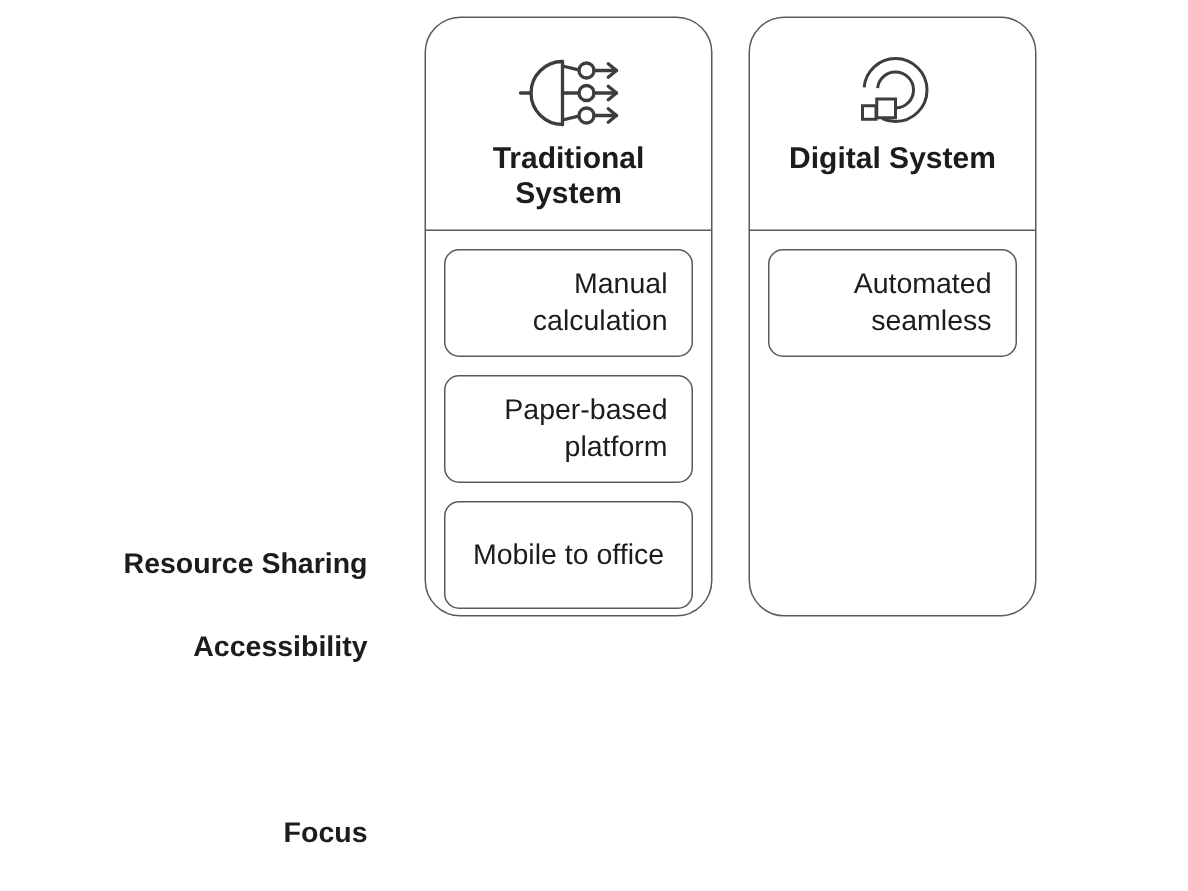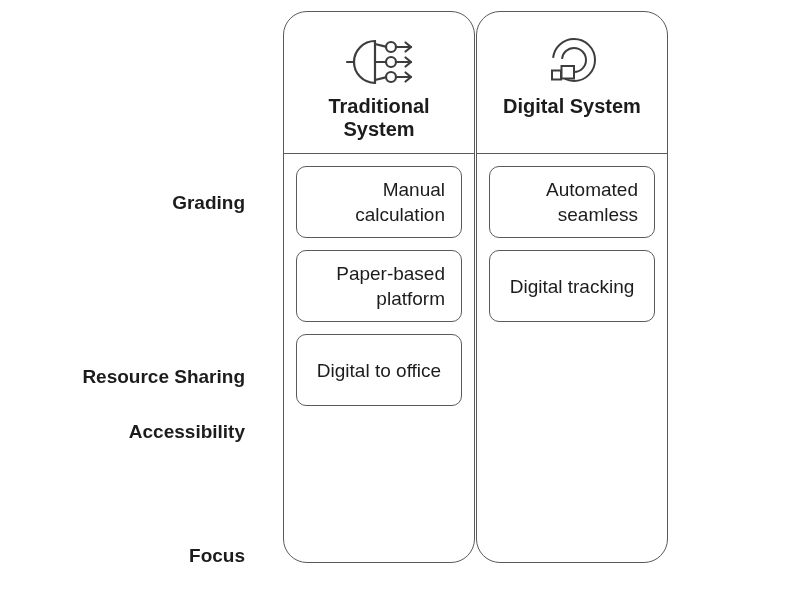--- a/index.html
+++ b/index.html
@@ -15,26 +15,26 @@
     position:absolute;left:0;width:245px;
     display:flex;align-items:center;justify-content:flex-end;
     font-weight:bold;font-size:19px;text-align:right;
   }
   .r1{top:167px;height:72px}
   .r2{top:251px;height:72px}
   .r3{top:341px;height:72px}
   .r4{top:396px;height:72px}
   .r5{top:532px;height:48px}
   .col{
-    position:absolute;top:11px;width:192px;height:552px;
+    position:absolute;top:11px;width:192px;height:400px;
     border:1.5px solid var(--border,#5a5a5a);
     border-radius:24px;box-sizing:border-box;background:var(--background,#ffffff);
   }
   .col-1{left:283px}
-  .col-2{left:476px}
+  .col-2{left:499px}
   .col-header{
     height:142px;box-sizing:border-box;
     border-bottom:1.5px solid var(--border,#5a5a5a);
     display:flex;flex-direction:column;align-items:center;
     padding-top:22px;
   }
   .icon-wrap{height:56px;display:flex;align-items:center;justify-content:center}
   .icon-wrap svg{stroke:var(--icon,#3d3d3d);fill:none}
   .col-title{
     font-weight:bold;font-size:20px;line-height:22.5px;
@@ -51,21 +51,20 @@
     text-align:right;font-size:19px;line-height:25px;
     padding:0 16px;background:var(--background,#ffffff);
   }
   .cell.short{height:48px}
 </style>
 </head>
 <body>
 
 <div class="canvas">
 
-  <div class="row-label r1">Grading</div>
   <div class="row-label r3">Resource Sharing</div>
   <div class="row-label r4">Accessibility</div>
   <div class="row-label r5">Focus</div>
 
   <div class="col col-1">
     <div class="col-header">
       <div class="icon-wrap">
         <svg width="78" height="48" viewBox="0 0 78 48" stroke-width="2.2" stroke-linecap="round" stroke-linejoin="round">
           <path d="M 35 3 A 21 21 0 0 0 35 45"></path>
           <path d="M 35 3 L 35 45"></path>
@@ -82,35 +81,34 @@
           <circle cx="51" cy="39" r="5"></circle>
           <path d="M 56 39 L 71 39"></path>
           <path d="M 65.5 34.5 L 71 39 L 65.5 43.5"></path>
         </svg>
       </div>
       <div class="col-title">Traditional System</div>
     </div>
     <div class="col-body">
       <div class="cell">Manual calculation</div>
       <div class="cell">Paper-based platform</div>
-      <div class="cell">Digital to office</div>
+      <div class="cell">Mobile to office</div>
     </div>
   </div>
 
   <div class="col col-2">
     <div class="col-header">
       <div class="icon-wrap">
         <svg width="64" height="56" viewBox="0 0 64 56" stroke-width="2" stroke-linecap="butt">
           <circle cx="34" cy="26" r="21" stroke-dasharray="42.1 25.6 64.2"></circle>
           <circle cx="34" cy="26" r="12" stroke-dasharray="18.4 20.3 36.7"></circle>
           <rect x="21.5" y="32" width="12.5" height="12.5"></rect>
           <rect x="12" y="36.5" width="9" height="9"></rect>
         </svg>
       </div>
       <div class="col-title">Digital System</div>
     </div>
     <div class="col-body">
       <div class="cell">Automated seamless</div>
-      <div class="cell">Digital tracking</div>
     </div>
   </div>
 
 </div>
 
 </body></html>

